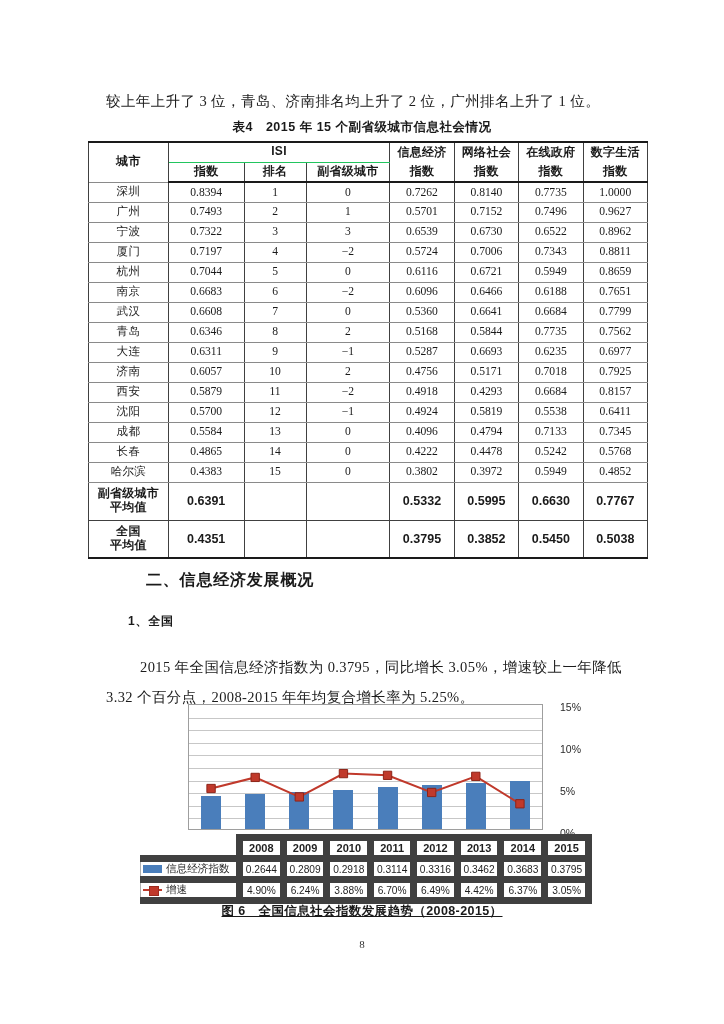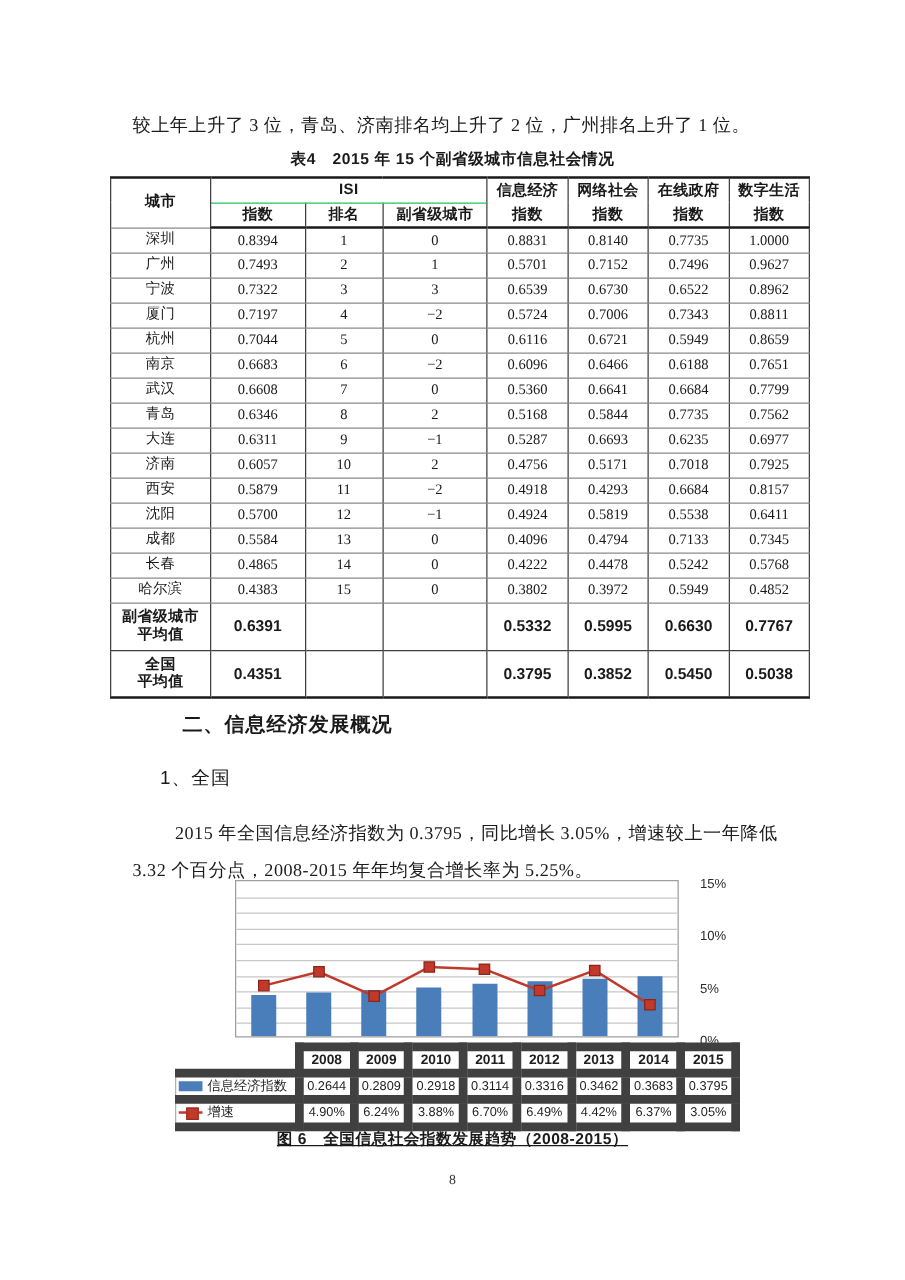--- a/index.html
+++ b/index.html
@@ -111,22 +111,22 @@
     top: 570px;
     font-size: 16px;
     font-weight: bold;
     font-family: "Liberation Sans", "DejaVu Sans", sans-serif;
     letter-spacing: 0.8px;
   }
   .h3 {
     position: absolute;
     left: 128px;
     top: 613px;
-    font-size: 15px;
-    font-weight: normal;
+    font-size: 12px;
+    font-weight: bold;
     font-family: "Liberation Sans", "DejaVu Sans", sans-serif;
     letter-spacing: 0.8px;
   }
   .para-l1 { left: 140px; top: 652px; }
   .para-l2 { left: 106px; top: 682px; }
 
   
   .chart-box {
     position: absolute;
     left: 140px;
@@ -326,21 +326,21 @@
           <th>指数</th>
           <th>指数</th>
         </tr>
       </thead>
       <tbody id="tbody-main">
           <tr>
             <td class="city">深圳</td>
             <td>0.8394</td>
             <td>1</td>
             <td>0</td>
-            <td>0.8831</td>
+            <td>0.7262</td>
             <td>0.8140</td>
             <td>0.7735</td>
             <td>1.0000</td>
           </tr>
           <tr>
             <td class="city">广州</td>
             <td>0.7493</td>
             <td>2</td>
             <td>1</td>
             <td>0.5701</td>

